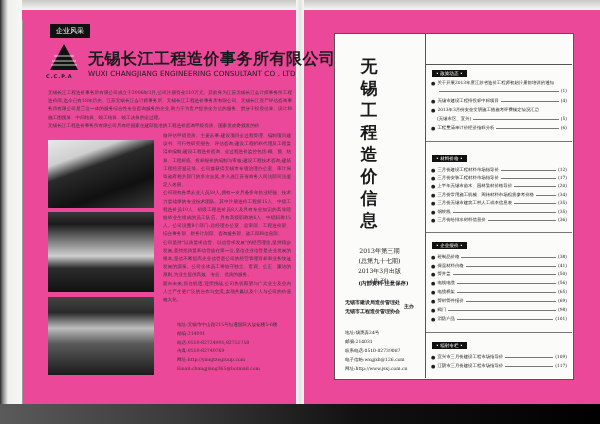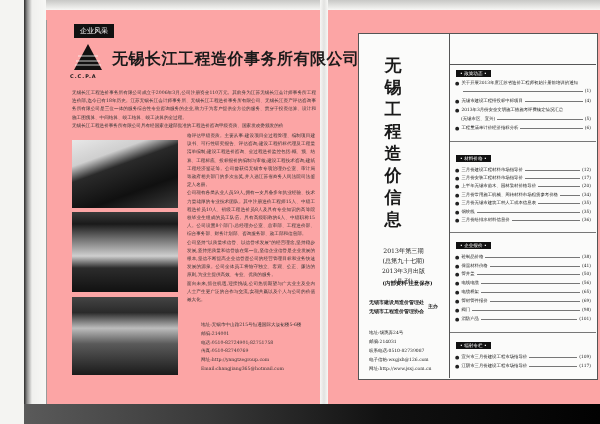--- a/index.html
+++ b/index.html
@@ -2,21 +2,21 @@
 <html><head>
 <meta charset="utf-8">
 <style>
   html, body { margin:0; padding:0; }
   body {
     width:600px; height:424px; overflow:hidden; position:relative;
     background:#f4f4f2;
     font-family:"DejaVu Serif", serif;
     color:#1a1a1a;
   }
-  .spread { position:absolute; inset:0; background:#fca5a5;margin-left:24px; }
+  .spread { position:absolute; inset:0; background:#ec4899; }
   .fold-left { position:absolute; left:0; top:0; width:22px; height:424px;
     background:linear-gradient(to right,#2a2a2a 0,#8a8a8a 3px,#f0f0ee 8px,#f7f7f5 22px); }
   .fold-line { position:absolute; left:22px; top:20px; width:1px; height:390px; background:#9a9a9a; }
   .top-shadow { position:absolute; left:0; top:0; width:600px; height:10px;
     background:linear-gradient(to bottom,#c8c8c6,#f7f7f5); }
   .bottom-shadow { position:absolute; left:0; top:404px; width:600px; height:20px;
     background:linear-gradient(to right,#5a5a5a 0,#3a3a3a 30%,#111 60%,#000 100%); }
   .center-gutter { position:absolute; left:296px; top:0; width:8px; height:424px;
     background:linear-gradient(to right,#f7f7f5,#e2e2e0 50%,#f7f7f5); }
 
@@ -35,21 +35,21 @@
     background:linear-gradient(160deg,#e8e8e8 0,#cfcfcf 25%,#2a2a2a 40%,#101010 70%,#3a3a3a 100%); }
   .photo2 { left:48px; top:212px; width:106px; height:80px;
     background:linear-gradient(180deg,#3a3a3a 0,#1a1a1a 15%,#777 35%,#cfcfcf 55%,#2c2c2c 70%,#111 100%); }
   .photo3 { left:48px; top:297px; width:106px; height:78px;
     background:linear-gradient(180deg,#444 0,#2a2a2a 20%,#bdbdbd 40%,#5a5a5a 60%,#1b1b1b 100%); }
   .contact { position:absolute; left:177px; top:321px; font-size:4.6px; line-height:8.8px; color:#333; }
 
   
   .frame { position:absolute; left:334px; top:33px; width:238px; height:345px; border:1px solid #555; background:#fbfbfa; }
   .left-col { position:absolute; left:334px; top:33px; width:91px; height:345px; border-right:1px solid #555; }
-  .vtitle { position:absolute; left:357px; top:56px; width:24px; font-size:17px; font-weight:bold; line-height:22px; text-align:center; font-family:Liberation Mono, monospace; }
+  .vtitle { position:absolute; left:357px; top:56px; width:24px; font-size:17px; font-weight:bold; line-height:22px; text-align:center; font-family:Liberation Serif, serif; }
   .issue { position:absolute; left:334px; top:246px; width:91px; text-align:center; font-size:6px; line-height:10px; color:#222; }
   .issue .num { font-size:6.2px; }
   .slogan { position:absolute; left:336px; top:280px; width:95px; font-size:5.4px; font-weight:bold; text-align:center; }
   .sponsors { position:absolute; left:345px; top:298px; font-size:5px; font-weight:bold; line-height:9px; }
   .sponsor-label { position:absolute; left:404px; top:303px; font-size:5px; font-weight:bold; }
   .address { position:absolute; left:345px; top:328px; font-size:4.5px; line-height:9px; color:#222; }
   .toc-title { position:absolute; left:426px; top:40px; width:146px; text-align:center; font-size:10px; font-weight:bold; letter-spacing:10px; font-family:"DejaVu Sans",sans-serif; }
   .toc-divider { position:absolute; left:426px; top:64px; width:146px; height:1px; background:#555; }
   .section-sep { position:absolute; left:426px; width:146px; height:1px; background:#777; }
   .sec-label { position:absolute; left:432px; background:#111; color:#fff; font-size:4.6px; padding:1px 4px; font-family:"DejaVu Sans",sans-serif; }
@@ -70,20 +70,21 @@
 
   <div class="tag">企业风采</div>
   <svg class="logo" viewBox="0 0 36 34">
     <polygon points="18,2 4,28 32,28" fill="#111"></polygon>
     <line x1="8" y1="14" x2="28" y2="14" stroke="#f7f7f5" stroke-width="0.8"></line>
     <line x1="6" y1="19" x2="30" y2="19" stroke="#f7f7f5" stroke-width="0.8"></line>
     <line x1="5" y1="23" x2="31" y2="23" stroke="#f7f7f5" stroke-width="0.8"></line>
   </svg>
   <div class="logo-text">C.C.P.A</div>
   <div class="company-cn">无锡长江工程造价事务所有限公司</div>
+  <div class="company-en">WUXI CHANGJIANG ENGINEERING CONSULTANT CO . LTD</div>
 
   <div class="para para-top">
     <span>无锡长江工程造价事务所有限公司成立于2006年3月,公司注册资金110万元。其前身为江苏无锡长江会计师事务所工程造价部,迄今已有18年历史。江苏无锡长江会计师事务所、无锡长江工程造价事务所有限公司、无锡长江资产评估咨询事务所有限公司是三位一体的服务综合性专业咨询服务的企业,致力于为客户提供全方位的服务、贯穿于投资估算、设计和施工图预算、中间结算、竣工结算、竣工决算的全过程。</span><br>
     <span>无锡长江工程造价事务所有限公司具有经国家住建部批准的工程造价咨询甲级资质、国家发改委颁发的价</span>
   </div>
   <div class="para para-right">
     <span>格评估甲级资质。主要从事:建设项目全过程管理、编制项目建议书、可行性研究报告、评估咨询;建设工程招标代理及工程量清单编制;建设工程造价咨询、全过程造价监控包括:概、预、结算、工程标底、投标报价的编制与审核;建设工程技术咨询;建筑工程经济鉴证等。公司曾获得无锡市专项治理办公室、审计局等政府相关部门的多次嘉奖,并入选江苏省商务人民法院司法鉴定人名册。</span><br>
     <span>公司现有各类从业人员59人,拥有一支具备多年执业经验、技术力量雄厚的专业技术团队。其中注册造价工程师15人、中级工程造价员10人、初级工程造价员8人及具有专业知识的高等院校毕业生组成的员工队伍。具有高级职称的6人、中级职称15人。公司设置8个部门:总经理办公室、总审部、工程造价部、综合事务部、财务计划部、咨询服务部、政工部和信息部。</span><br>
     <span>公司坚持"以质量求信誉、以信誉求发展"的经营理念,坚持稳步发展,坚持把质量和信誉放在第一位,坚信企业信誉是企业发展的根本,坚信不断提高企业信誉是公司的经营管理目标和业务快速发展的源泉。公司全体员工将恪守独立、客观、公正、廉洁的原则,为业主提供高效、专业、优质的服务。</span><br>
     <span>面向未来,抓住机遇,迎接挑战,公司热切期望与广大业主及业内人士产生更广泛的合作与交流,实现共赢以及个人与公司的价值最大化。</span>

